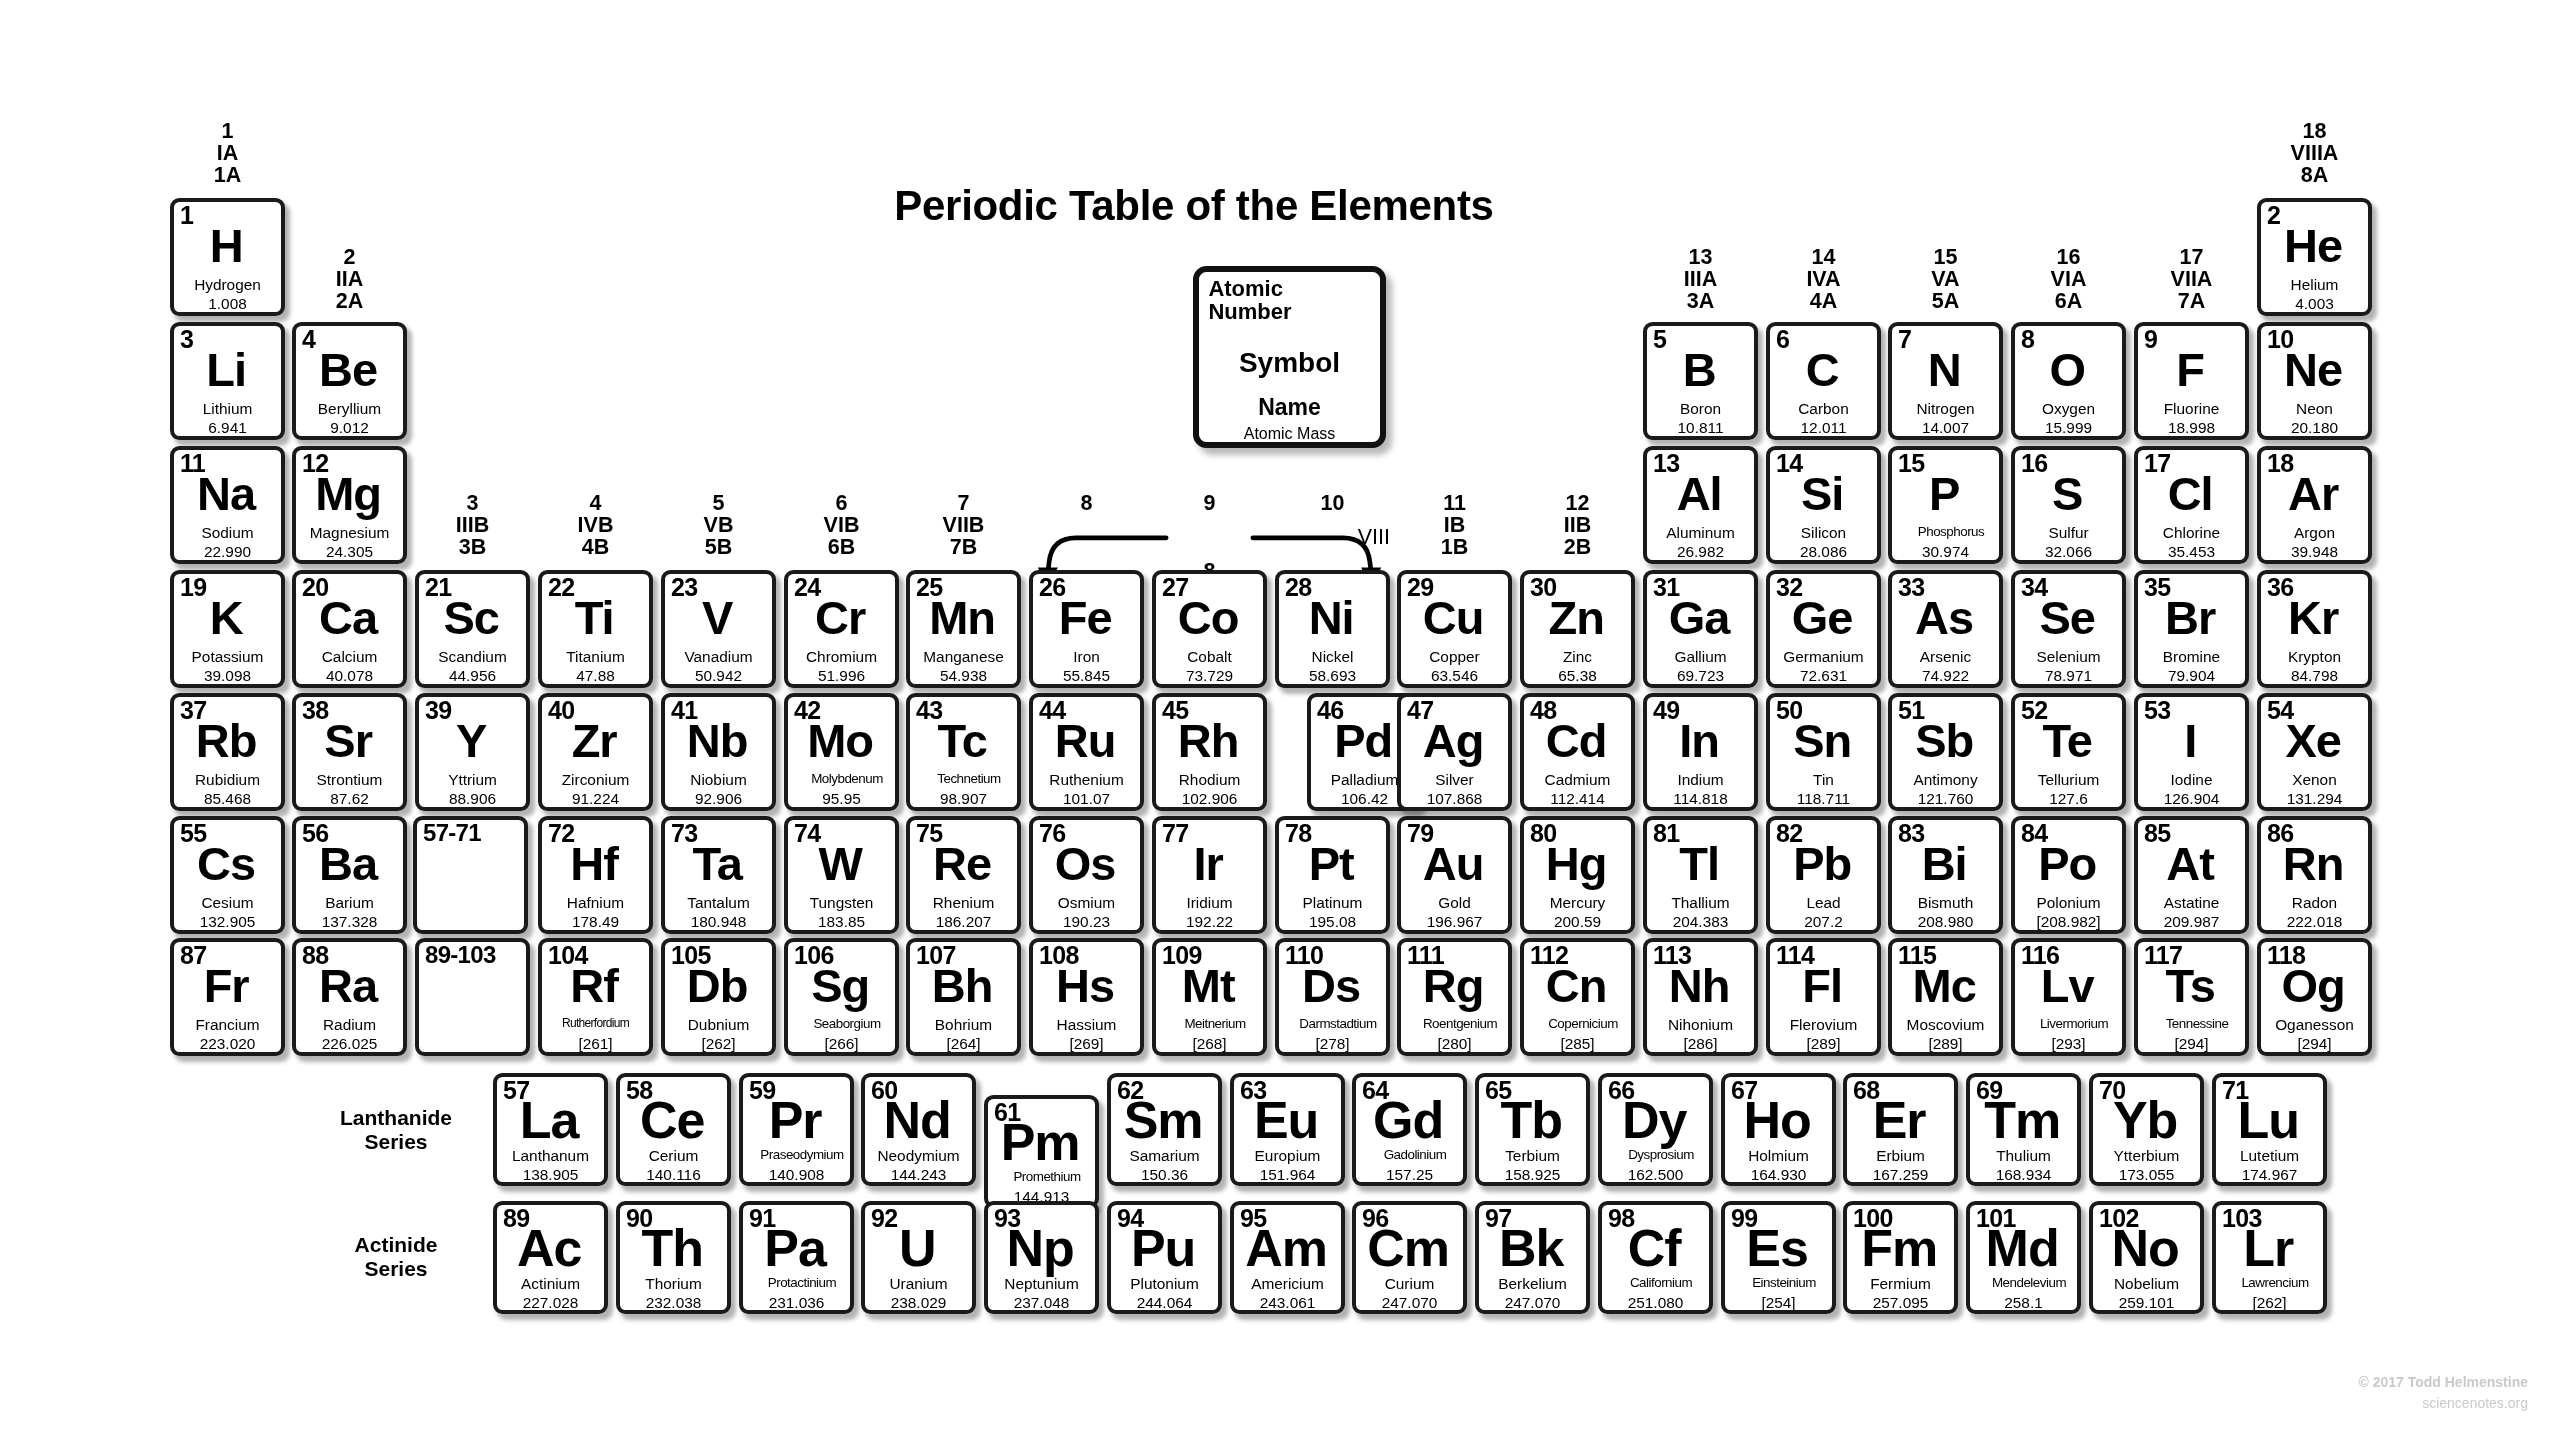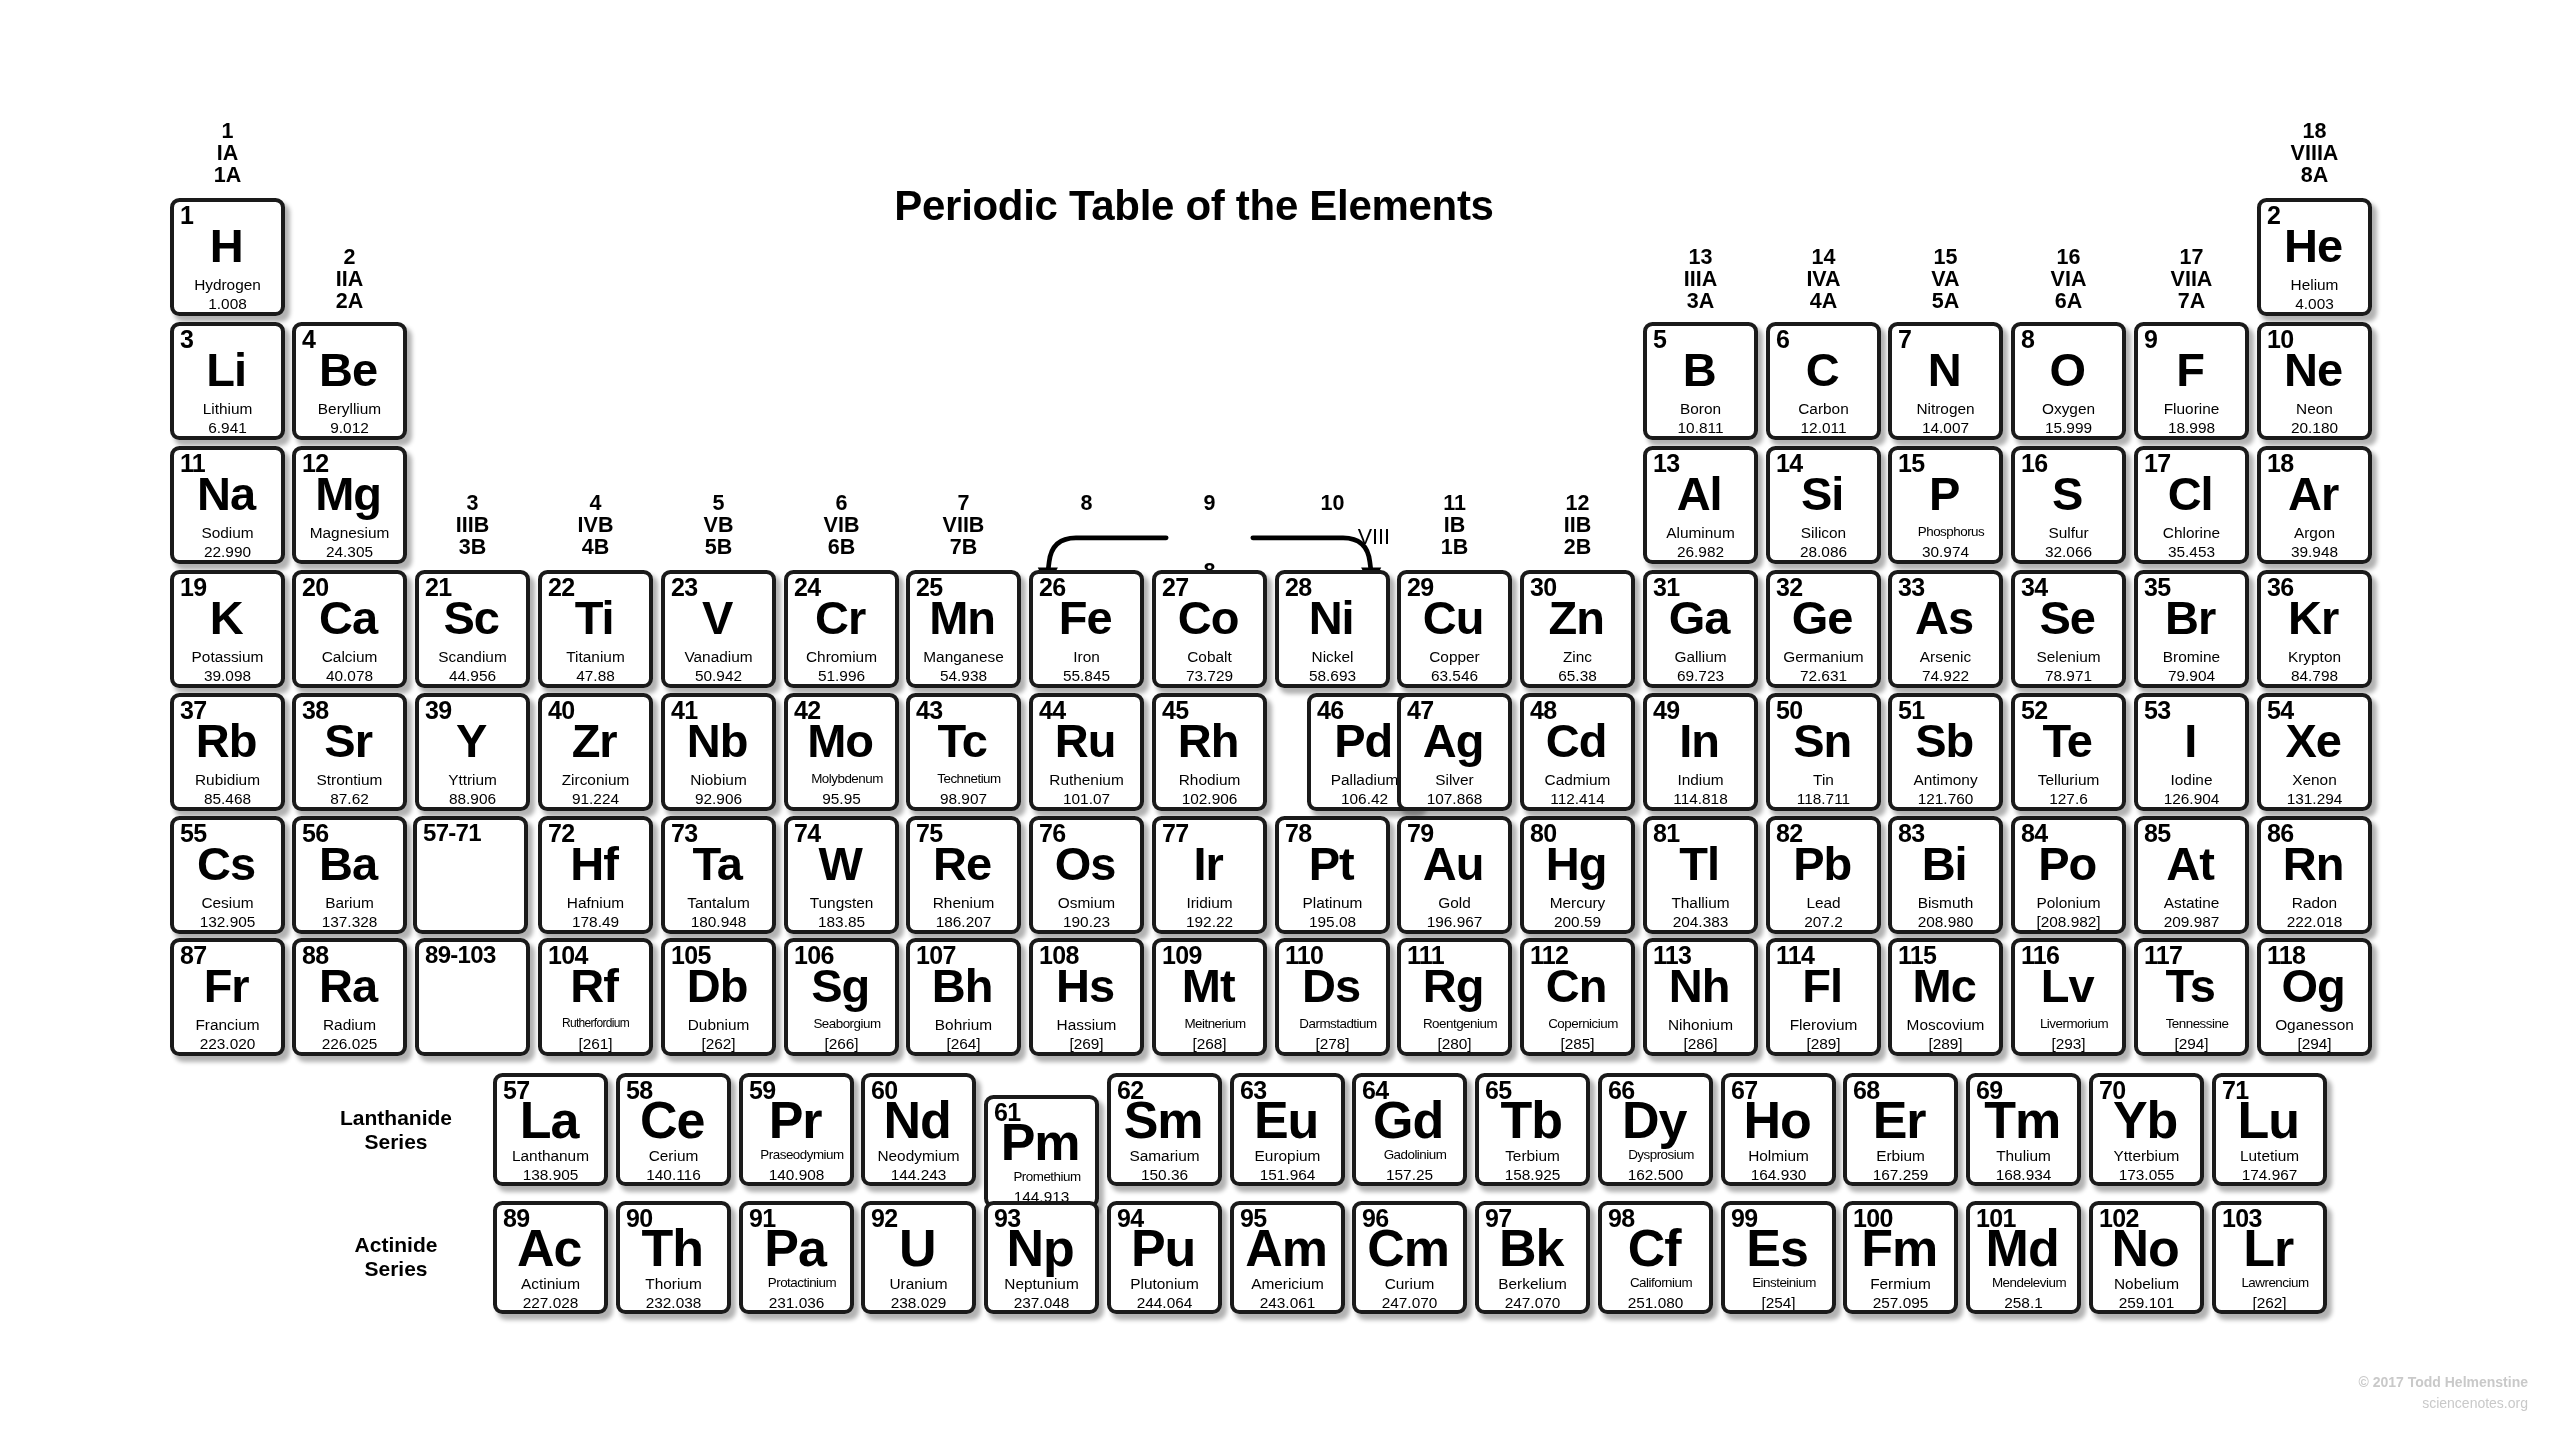--- a/index.html
+++ b/index.html
@@ -309,20 +309,26 @@
     <div id="viii-label">VIII</div>
     <div id="viii-eight">8</div>
     <svg width="361" height="74" viewBox="0 0 538 110" style="position:absolute;left:0;top:0;">
         <path d="M 204.44 22 L 70 22 Q 34 22 30 58 L 28 74" stroke="#000" stroke-width="7" fill="none" stroke-linecap="round"></path>
         <path d="M 28 96 L 13 66 L 43 66 Z" fill="#000"></path>
         <path d="M 333.56 22 L 468 22 Q 504 22 508 58 L 510 74" stroke="#000" stroke-width="7" fill="none" stroke-linecap="round"></path>
         <path d="M 510 96 L 495 66 L 525 66 Z" fill="#000"></path>
       </svg>
   </div>
 
+  <div id="legend">
+    <div class="lnum"><span>Atomic</span><br><span>Number</span></div>
+    <div class="lsym">Symbol</div>
+    <div class="lname">Name</div>
+    <div class="lmass">Atomic  Mass</div>
+  </div>
 
   <div id="main-grid">
       <div class="cell" style="left: 170px; top: 198px;">
         <div class="num">1</div>
         <div class="sym">H</div>
         <div class="nm">Hydrogen</div>
         <div class="ms">1.008</div>
       </div>
       <div class="cell" style="left: 2257px; top: 198px;">
         <div class="num">2</div>

